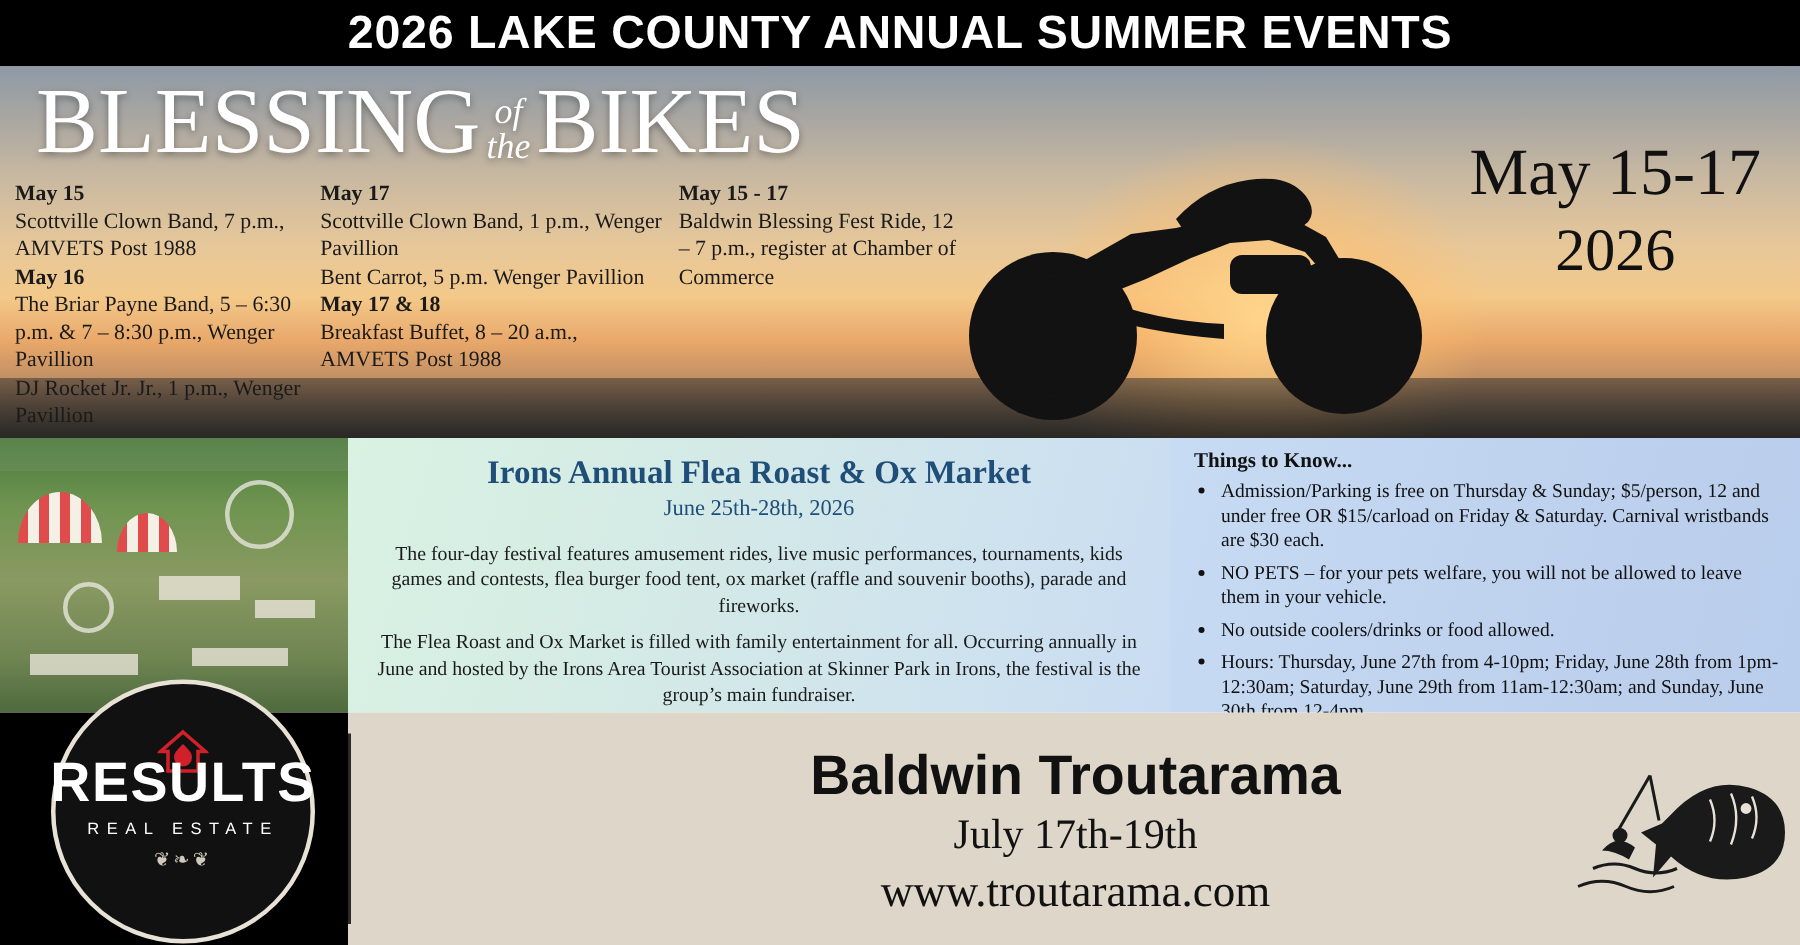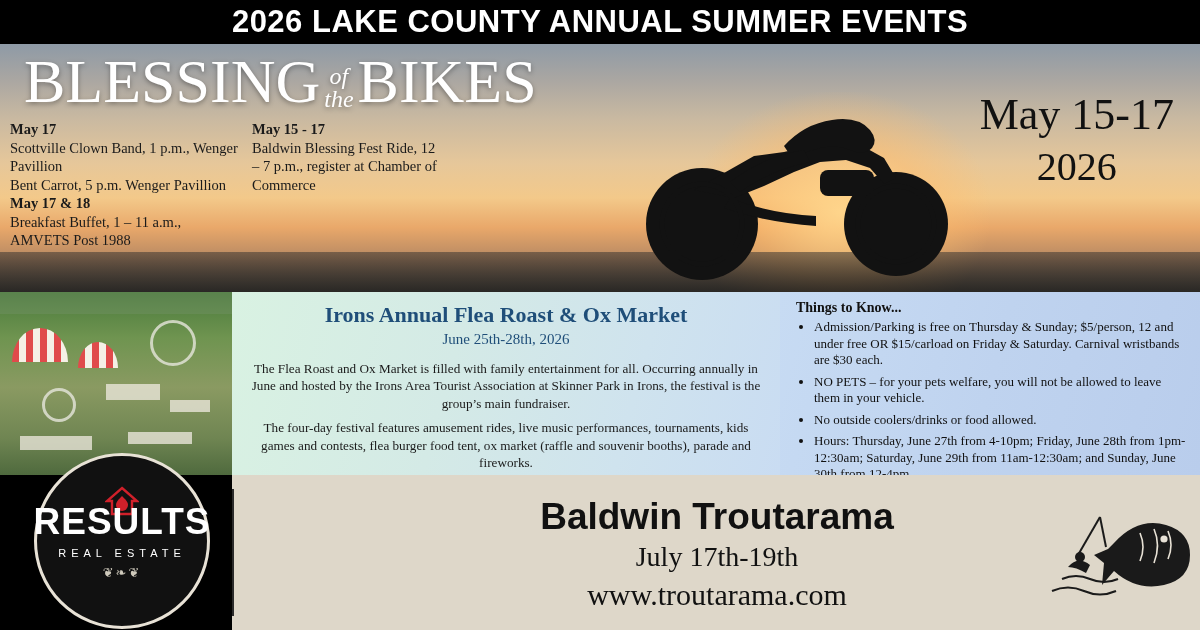--- a/index.html
+++ b/index.html
@@ -291,26 +291,33 @@
     <div class="hero-title">
       <span>BLESSING</span><span class="small"><i>of</i><i>the</i></span><span>BIKES</span>
     </div>
 
     <div class="dates-block">
       <div class="d1">May 15-17</div>
       <div class="d2">2026</div>
     </div>
 
     <div class="cols">
+      <div class="col c1">
+        <p class="dt">May 15</p>
+        <p>Scottville Clown Band, 7 p.m., AMVETS Post 1988</p>
+        <p class="dt">May 16</p>
+        <p>The Briar Payne Band, 5 – 6:30 p.m. &amp; 7 – 8:30 p.m., Wenger Pavillion</p>
+        <p>DJ Rocket Jr. Jr., 1 p.m., Wenger Pavillion</p>
+      </div>
       <div class="col c2">
         <p class="dt">May 17</p>
         <p>Scottville Clown Band, 1 p.m., Wenger Pavillion</p>
         <p>Bent Carrot, 5 p.m. Wenger Pavillion</p>
         <p class="dt">May 17 &amp; 18</p>
-        <p>Breakfast Buffet, 1 – 11 a.m., AMVETS Post 1988</p>
+        <p>Breakfast Buffet, 8 – 20 a.m., AMVETS Post 1988</p>
       </div>
       <div class="col c3">
         <p class="dt">May 15 - 17</p>
         <p>Baldwin Blessing Fest Ride, 12 – 7 p.m., register at Chamber of Commerce</p>
       </div>
     </div>
 
     <svg class="bike" viewBox="0 0 330 200">
       <g fill="#121212">
         <circle cx="68" cy="138" r="56"></circle>
@@ -338,22 +345,22 @@
       <div class="ride" style="left:42px; top:96px; width:34px; height:34px;"></div>
       <div class="blk" style="left:106px; top:92px; width:54px; height:16px;"></div>
       <div class="blk" style="left:20px; top:144px; width:72px; height:14px;"></div>
       <div class="blk" style="left:128px; top:140px; width:64px; height:12px;"></div>
       <div class="blk" style="left:170px; top:108px; width:40px; height:12px;"></div>
     </div>
 
     <div class="flea">
       <h2>Irons Annual Flea Roast &amp; Ox Market</h2>
       <div class="sub">June 25th-28th, 2026</div>
+      <p>The four-day festival features amusement rides, live music performances, tournaments, kids games and contests, flea burger food tent, ox market (raffle and souvenir booths), parade and fireworks.</p>
       <p>The Flea Roast and Ox Market is filled with family entertainment for all. Occurring annually in June and hosted by the Irons Area Tourist Association at Skinner Park in Irons, the festival is the group’s main fundraiser.</p>
-      <p>The four-day festival features amusement rides, live music performances, tournaments, kids games and contests, flea burger food tent, ox market (raffle and souvenir booths), parade and fireworks.</p>
     </div>
 
     <div class="ttk">
       <h3>Things to Know...</h3>
       <ul>
         <li>Admission/Parking is free on Thursday &amp; Sunday; $5/person, 12 and under free OR $15/carload on Friday &amp; Saturday. Carnival wristbands are $30 each.</li>
         <li>NO PETS – for your pets welfare, you will not be allowed to leave them in your vehicle.</li>
         <li>No outside coolers/drinks or food allowed.</li>
         <li>Hours: Thursday, June 27th from 4-10pm; Friday, June 28th from 1pm-12:30am; Saturday, June 29th from 11am-12:30am; and Sunday, June 30th from 12-4pm.</li>
       </ul>

